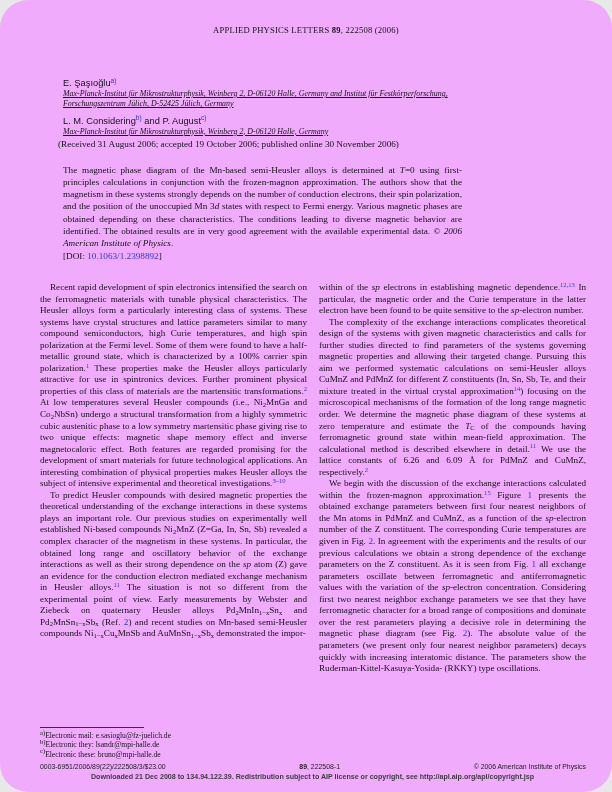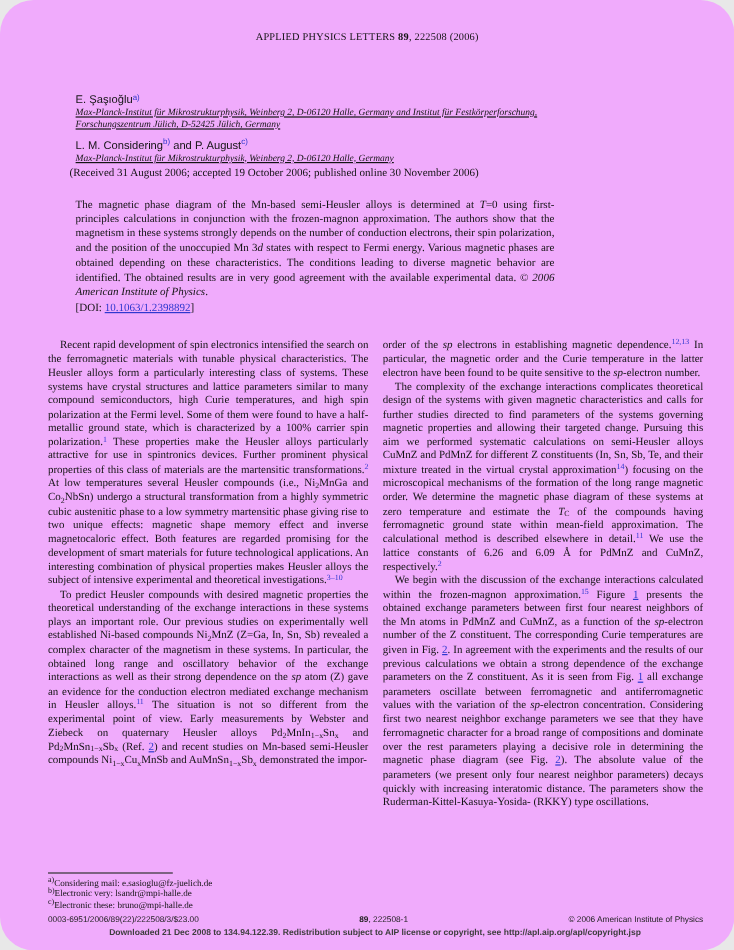--- a/index.html
+++ b/index.html
@@ -46,21 +46,21 @@
   }
   .col-left{display:flex;flex-direction:column;}
   .para{margin:0;}
   .indent{text-indent:10px;}
   .footnotes{margin-top:auto;font-size:7.6px;line-height:9.4px;text-align:left;}
   .fn-rule{width:104px;border-top:1px solid #333;margin-bottom:3px;}
   sup{font-size:6.6px;vertical-align:baseline;position:relative;top:-3.2px;line-height:0;}
   sub{font-size:6.6px;vertical-align:baseline;position:relative;top:1.6px;line-height:0;}
   .rt-i{font-style:italic;}
   .rt-b{font-weight:bold;}
-  .rt-link{color:var(--link-blue);text-decoration:underline;}
+  .rt-link{color:var(--link-blue);}
   .rt-supb{color:var(--link-blue);}
   .footer-line1{
     position:absolute;top:763px;left:40px;width:546px;
     display:flex;justify-content:space-between;align-items:baseline;
     font-family:"Liberation Sans",sans-serif;font-size:6.9px;color:#222;
   }
   .footer-download{
     position:absolute;top:773px;left:13px;right:0;text-align:center;
     font-family:"Liberation Sans",sans-serif;font-size:7.1px;font-weight:bold;color:#3d3d3d;
   }
@@ -86,27 +86,27 @@
     <div class="abstract"><span>The magnetic phase diagram of the Mn-based semi-Heusler alloys is determined at </span><span class="rt-i">T</span><span>=0 using first-principles calculations in conjunction with the frozen-magnon approximation. The authors show that the magnetism in these systems strongly depends on the number of conduction electrons, their spin polarization, and the position of the unoccupied Mn 3</span><span class="rt-i">d</span><span> states with respect to Fermi energy. Various magnetic phases are obtained depending on these characteristics. The conditions leading to diverse magnetic behavior are identified. The obtained results are in very good agreement with the available experimental data. © </span><span class="rt-i">2006 American Institute of Physics</span><span>.</span></div>
     <div class="doi"><span>[DOI: </span><span class="rt-link">10.1063/1.2398892</span><span>]</span></div>
   </div>
 
   <div class="columns">
     <div class="col col-left">
       <p class="para indent"><span>Recent rapid development of spin electronics intensified the search on the ferromagnetic materials with tunable physical characteristics. The Heusler alloys form a particularly interesting class of systems. These systems have crystal structures and lattice parameters similar to many compound semiconductors, high Curie temperatures, and high spin polarization at the Fermi level. Some of them were found to have a half-metallic ground state, which is characterized by a 100% carrier spin polarization.</span><sup class="rt-supb">1</sup><span> These properties make the Heusler alloys particularly attractive for use in spintronics devices. Further prominent physical properties of this class of materials are the martensitic transformations.</span><sup class="rt-supb">2</sup><span> At low temperatures several Heusler compounds (i.e., Ni</span><sub class="rt-sub">2</sub><span>MnGa and Co</span><sub class="rt-sub">2</sub><span>NbSn) undergo a structural transformation from a highly symmetric cubic austenitic phase to a low symmetry martensitic phase giving rise to two unique effects: magnetic shape memory effect and inverse magnetocaloric effect. Both features are regarded promising for the development of smart materials for future technological applications. An interesting combination of physical properties makes Heusler alloys the subject of intensive experimental and theoretical investigations.</span><sup class="rt-supb">3–10</sup></p>
       <p class="para indent"><span>To predict Heusler compounds with desired magnetic properties the theoretical understanding of the exchange interactions in these systems plays an important role. Our previous studies on experimentally well established Ni-based compounds Ni</span><sub class="rt-sub">2</sub><span>MnZ (Z=Ga, In, Sn, Sb) revealed a complex character of the magnetism in these systems. In particular, the obtained long range and oscillatory behavior of the exchange interactions as well as their strong dependence on the </span><span class="rt-i">sp</span><span> atom (Z) gave an evidence for the conduction electron mediated exchange mechanism in Heusler alloys.</span><sup class="rt-supb">11</sup><span> The situation is not so different from the experimental point of view. Early measurements by Webster and Ziebeck on quaternary Heusler alloys Pd</span><sub class="rt-sub">2</sub><span>MnIn</span><sub class="rt-sub">1−x</sub><span>Sn</span><sub class="rt-sub">x</sub><span> and Pd</span><sub class="rt-sub">2</sub><span>MnSn</span><sub class="rt-sub">1−x</sub><span>Sb</span><sub class="rt-sub">x</sub><span> (Ref. </span><span class="rt-link">2</span><span>) and recent studies on Mn-based semi-Heusler compounds Ni</span><sub class="rt-sub">1−x</sub><span>Cu</span><sub class="rt-sub">x</sub><span>MnSb and AuMnSn</span><sub class="rt-sub">1−x</sub><span>Sb</span><sub class="rt-sub">x</sub><span> demonstrated the impor-</span></p>
       <div class="footnotes">
         <div class="fn-rule"></div>
-        <div class="fn"><sup class="rt-sup">a)</sup><span>Considering mail: e.sasioglu@fz-juelich.de</span></div>
-        <div class="fn"><sup class="rt-sup">b)</sup><span>Electronic very: lsandr@mpi-halle.de</span></div>
+        <div class="fn"><sup class="rt-sup">a)</sup><span>Electronic mail: e.sasioglu@fz-juelich.de</span></div>
+        <div class="fn"><sup class="rt-sup">b)</sup><span>Electronic they: lsandr@mpi-halle.de</span></div>
         <div class="fn"><sup class="rt-sup">c)</sup><span>Electronic these: bruno@mpi-halle.de</span></div>
       </div>
     </div>
     <div class="col col-right">
-      <p class="para"><span>order of the </span><span class="rt-i">sp</span><span> electrons in establishing magnetic dependence.</span><sup class="rt-supb">12,13</sup><span> In particular, the magnetic order and the Curie temperature in the latter electron have been found to be quite sensitive to the </span><span class="rt-i">sp</span><span>-electron number.</span></p>
+      <p class="para"><span>within of the </span><span class="rt-i">sp</span><span> electrons in establishing magnetic dependence.</span><sup class="rt-supb">12,13</sup><span> In particular, the magnetic order and the Curie temperature in the latter electron have been found to be quite sensitive to the </span><span class="rt-i">sp</span><span>-electron number.</span></p>
       <p class="para indent"><span>The complexity of the exchange interactions complicates theoretical design of the systems with given magnetic characteristics and calls for further studies directed to find parameters of the systems governing magnetic properties and allowing their targeted change. Pursuing this aim we performed systematic calculations on semi-Heusler alloys CuMnZ and PdMnZ for different Z constituents (In, Sn, Sb, Te, and their mixture treated in the virtual crystal approximation</span><sup class="rt-supb">14</sup><span>) focusing on the microscopical mechanisms of the formation of the long range magnetic order. We determine the magnetic phase diagram of these systems at zero temperature and estimate the </span><span class="rt-i">T</span><sub class="rt-sub">C</sub><span> of the compounds having ferromagnetic ground state within mean-field approximation. The calculational method is described elsewhere in detail.</span><sup class="rt-supb">11</sup><span> We use the lattice constants of 6.26 and 6.09 Å for PdMnZ and CuMnZ, respectively.</span><sup class="rt-supb">2</sup></p>
       <p class="para indent"><span>We begin with the discussion of the exchange interactions calculated within the frozen-magnon approximation.</span><sup class="rt-supb">15</sup><span> Figure </span><span class="rt-link">1</span><span> presents the obtained exchange parameters between first four nearest neighbors of the Mn atoms in PdMnZ and CuMnZ, as a function of the </span><span class="rt-i">sp</span><span>-electron number of the Z constituent. The corresponding Curie temperatures are given in Fig. </span><span class="rt-link">2</span><span>. In agreement with the experiments and the results of our previous calculations we obtain a strong dependence of the exchange parameters on the Z constituent. As it is seen from Fig. </span><span class="rt-link">1</span><span> all exchange parameters oscillate between ferromagnetic and antiferromagnetic values with the variation of the </span><span class="rt-i">sp</span><span>-electron concentration. Considering first two nearest neighbor exchange parameters we see that they have ferromagnetic character for a broad range of compositions and dominate over the rest parameters playing a decisive role in determining the magnetic phase diagram (see Fig. </span><span class="rt-link">2</span><span>). The absolute value of the parameters (we present only four nearest neighbor parameters) decays quickly with increasing interatomic distance. The parameters show the Ruderman-Kittel-Kasuya-Yosida- (RKKY) type oscillations.</span></p>
     </div>
   </div>
 
   <div class="footer-line1">
     <span>0003-6951/2006/89(22)/222508/3/$23.00</span>
     <span><span class="rt-b">89</span><span>, 222508-1</span></span>
     <span>© 2006 American Institute of Physics</span>
   </div>

